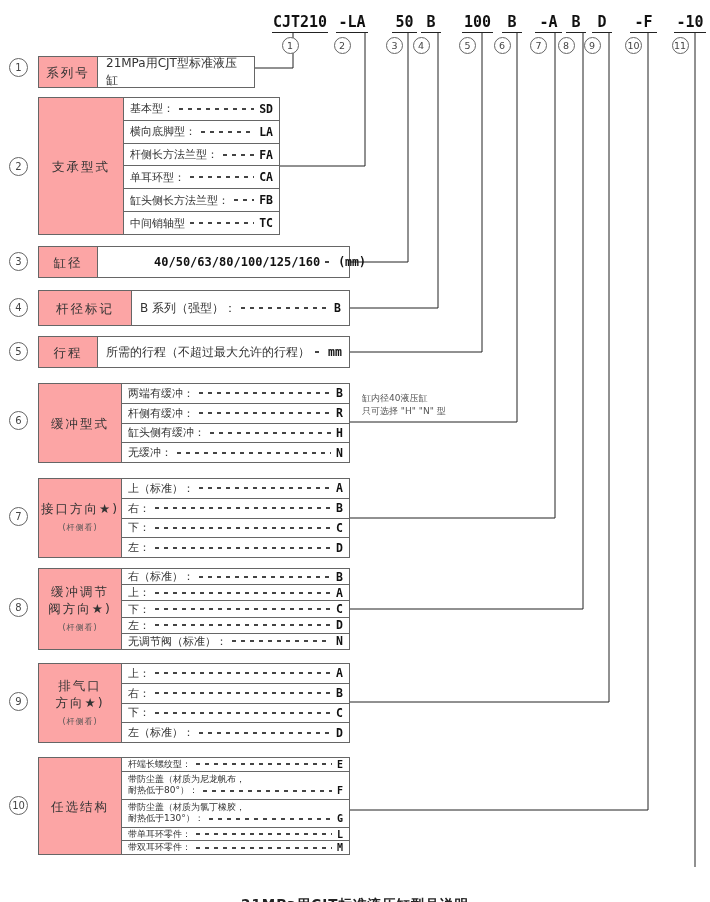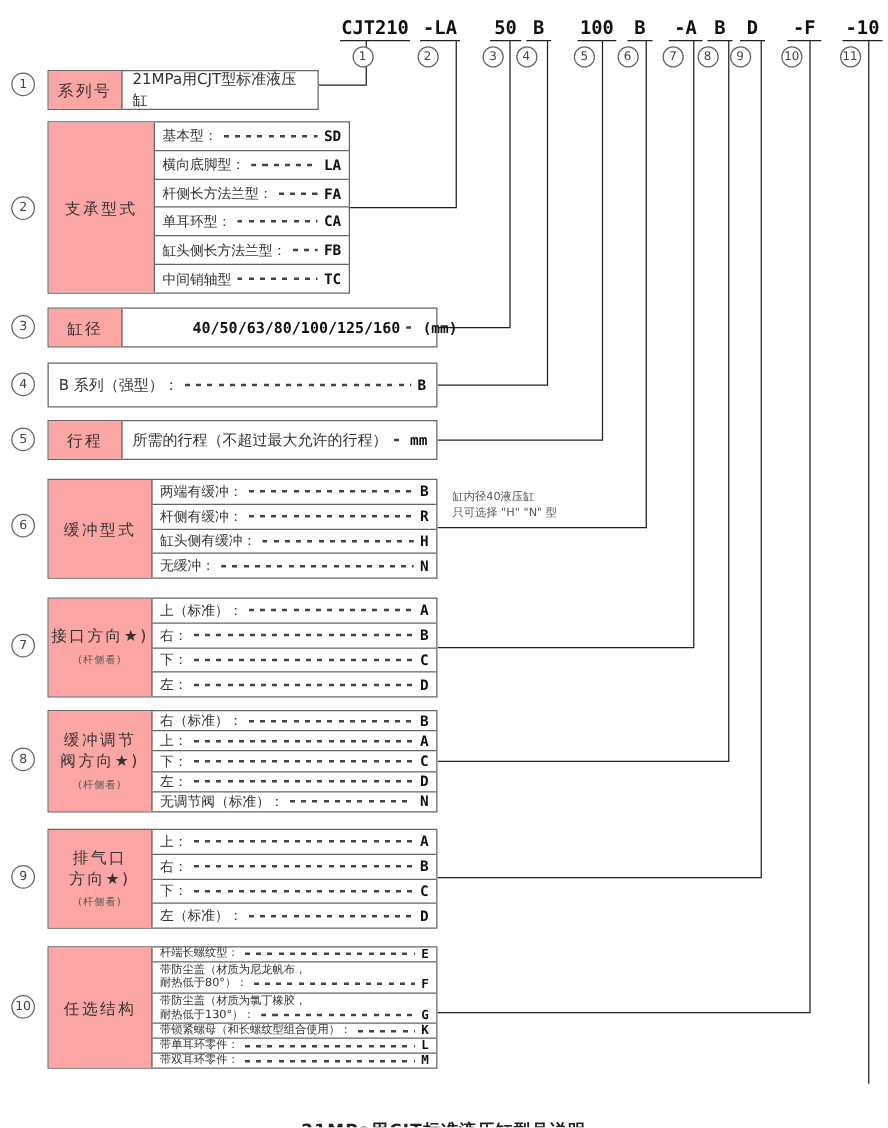--- a/index.html
+++ b/index.html
@@ -166,20 +166,21 @@
   <div class="rowbox" style="top:246px;width:312px;height:32px">
     <div class="label-cell" style="width:58px">缸径</div>
     <div class="content-cell">
       <span class="itxt mono">40/50/63/80/100/125/160</span>
       <span class="leader"></span>
       <span class="icode">(mm)</span>
     </div>
   </div>
 
   <div class="rowbox" style="top:290px;width:312px;height:36px">
+    <div class="label-cell" style="width:92px">杆径标记</div>
     <div class="content-cell">
       <span class="itxt">B 系列（强型）：</span>
       <span class="leader"></span>
       <span class="icode">B</span>
     </div>
   </div>
 
   <div class="rowbox" style="top:336px;width:312px;height:32px">
     <div class="label-cell" style="width:58px">行程</div>
     <div class="content-cell">
@@ -332,25 +333,20 @@
       </div>
       <div class="item two">
         <div>带防尘盖（材质为氯丁橡胶，</div>
         <div class="l2">
             <span class="itxt">耐热低于130°）：</span>
             <span class="leader"></span>
             <span class="icode">G</span>
           </div>
       </div>
       <div class="item">
-          <span class="itxt">带锁紧螺母（和长螺纹型组合使用）：</span>
-          <span class="leader"></span>
-          <span class="icode">K</span>
-        </div>
-      <div class="item">
           <span class="itxt">带单耳环零件：</span>
           <span class="leader"></span>
           <span class="icode">L</span>
         </div>
       <div class="item">
           <span class="itxt">带双耳环零件：</span>
           <span class="leader"></span>
           <span class="icode">M</span>
         </div>
     </div>

